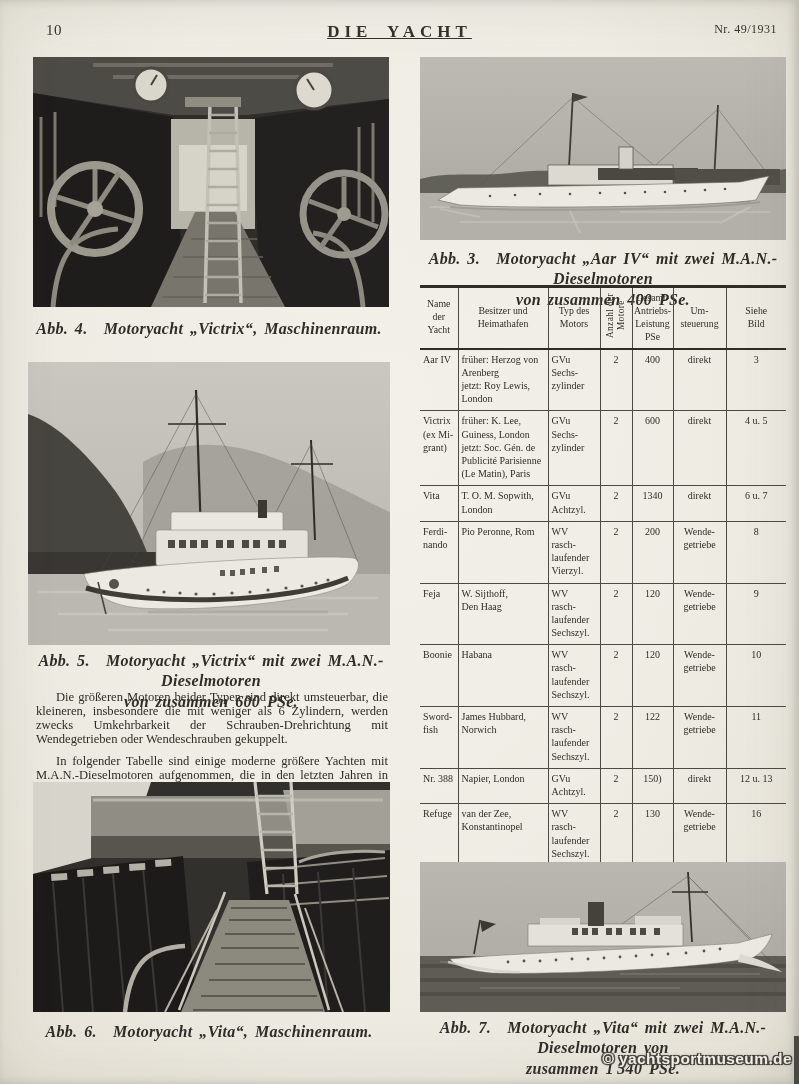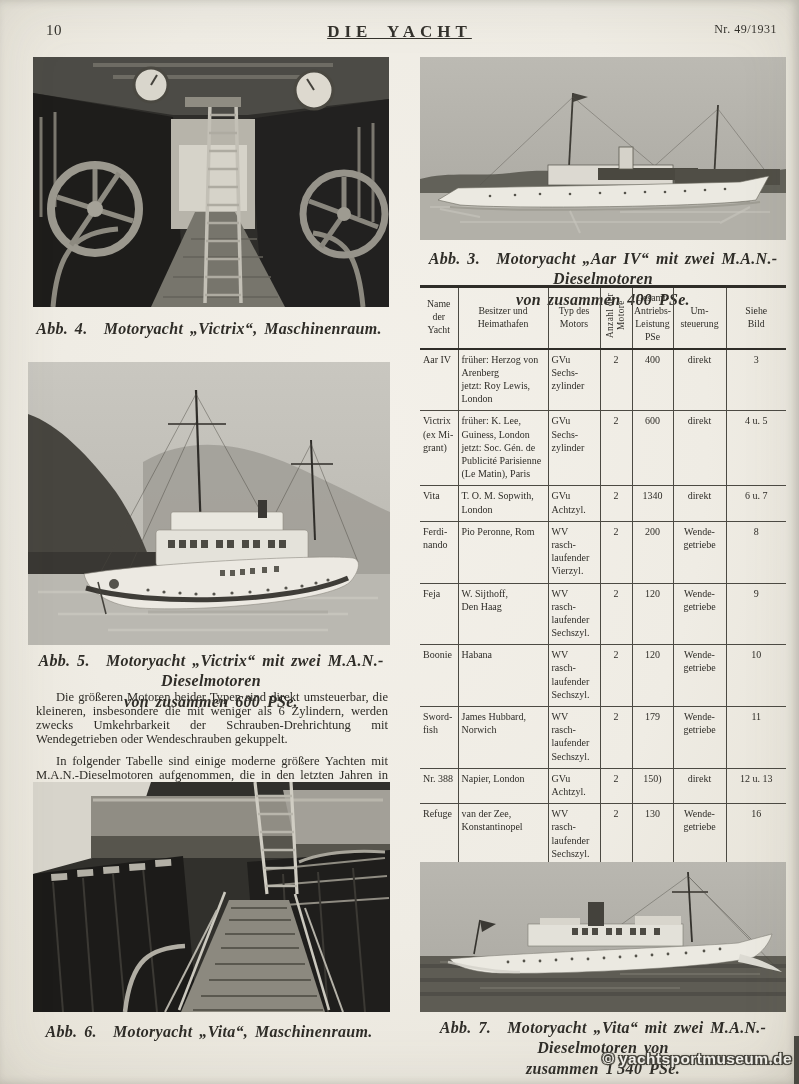--- a/index.html
+++ b/index.html
@@ -271,21 +271,21 @@
         <tr>
           <td class="c-name">Sword-
 fish</td>
           <td class="c-owner">James Hubbard,
 Norwich</td>
           <td class="c-type">WV
 rasch-
 laufender
 Sechszyl.</td>
           <td class="c-num">2</td>
-          <td class="c-num">179</td>
+          <td class="c-num">122</td>
           <td class="c-center">Wende-
 getriebe</td>
           <td class="c-center">11</td>
         </tr>
         <tr>
           <td class="c-name">Nr. 388</td>
           <td class="c-owner">Napier, London</td>
           <td class="c-type">GVu
 Achtzyl.</td>
           <td class="c-num">2</td>

